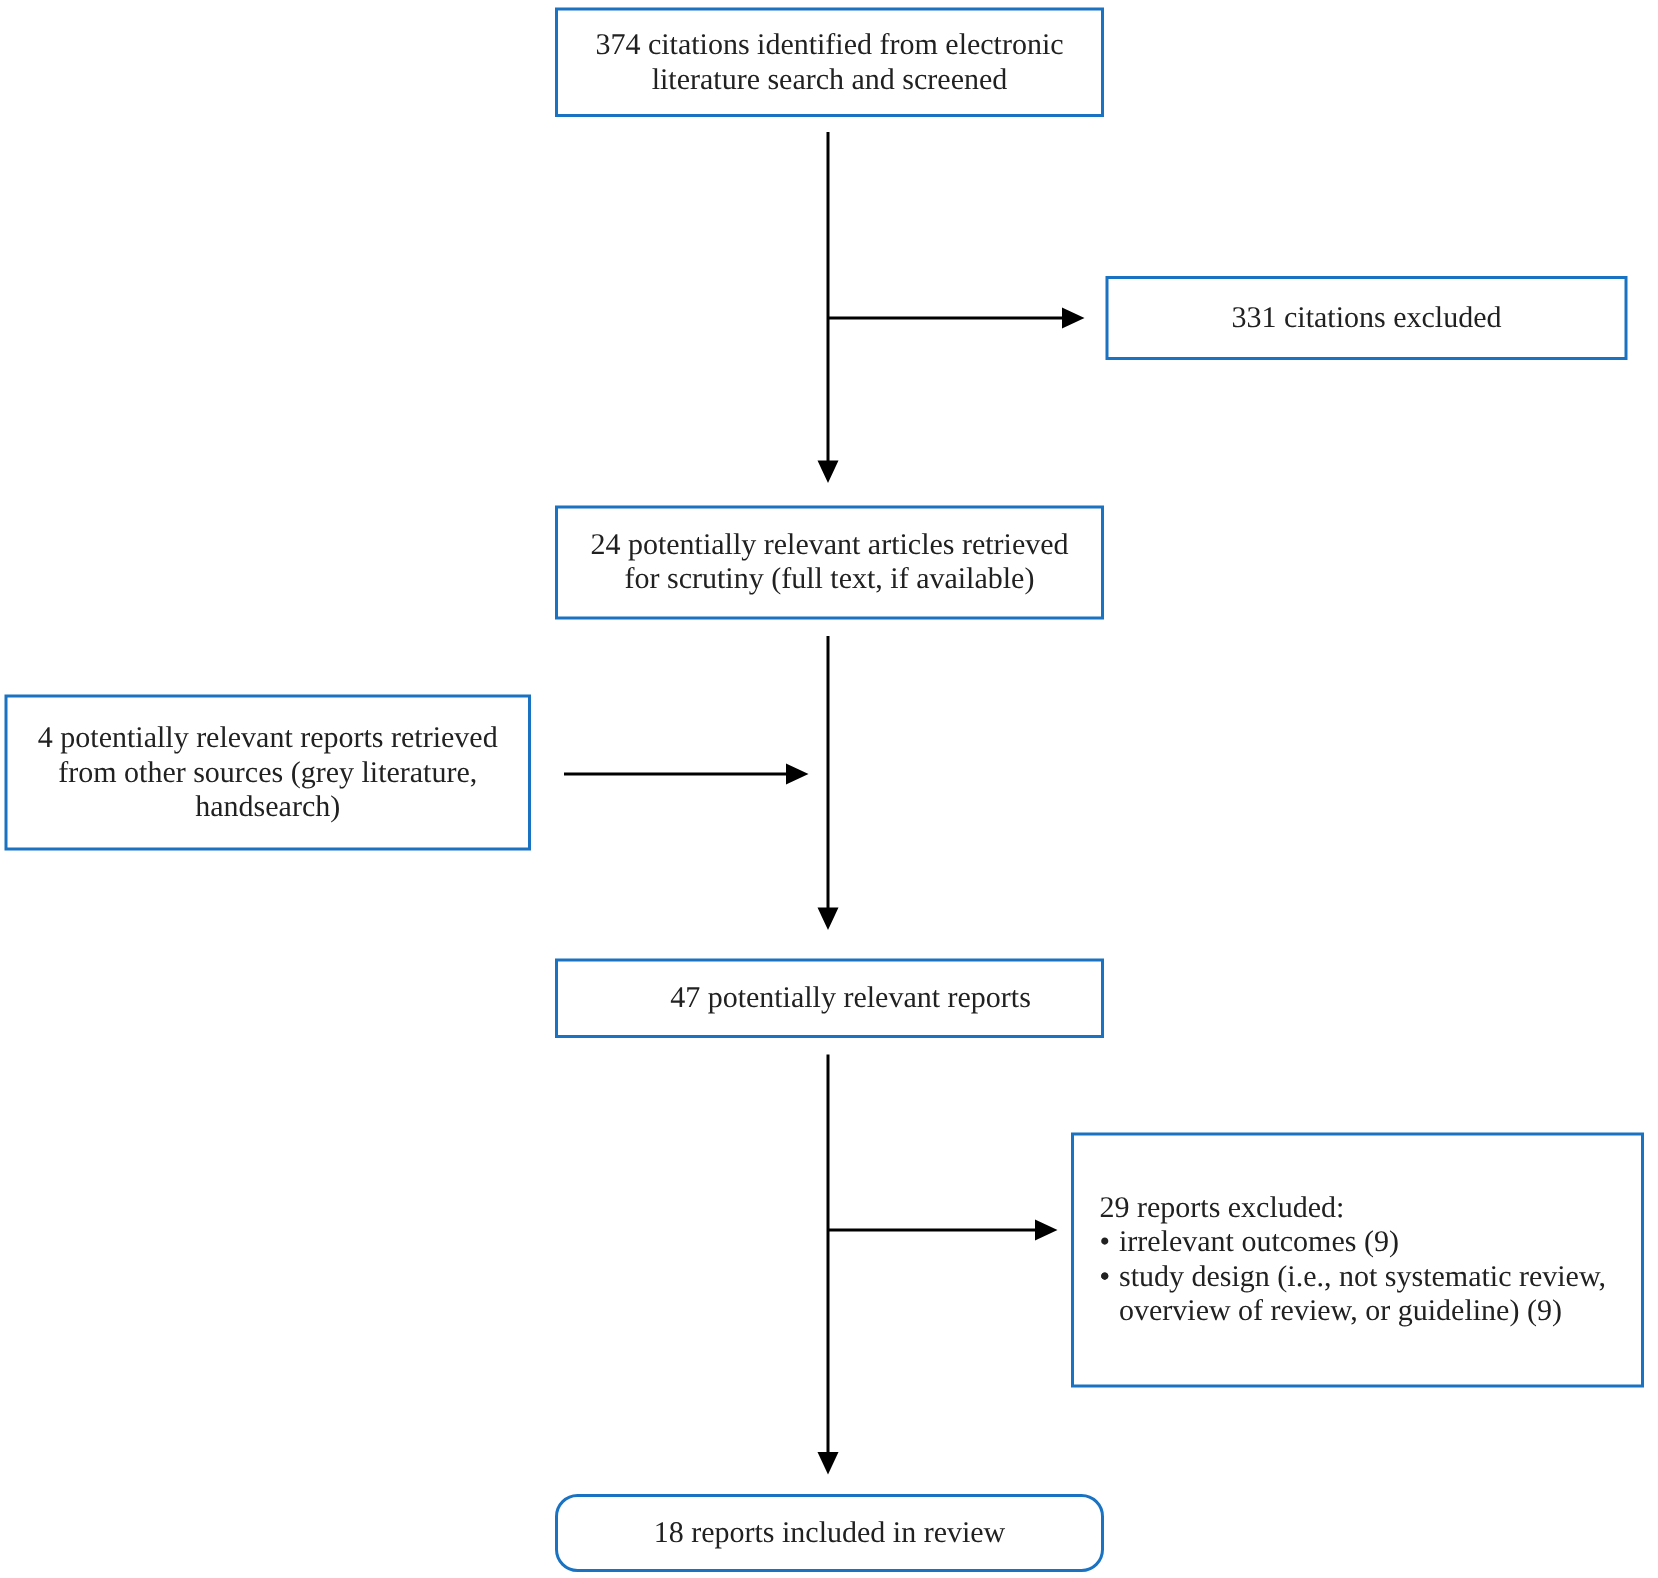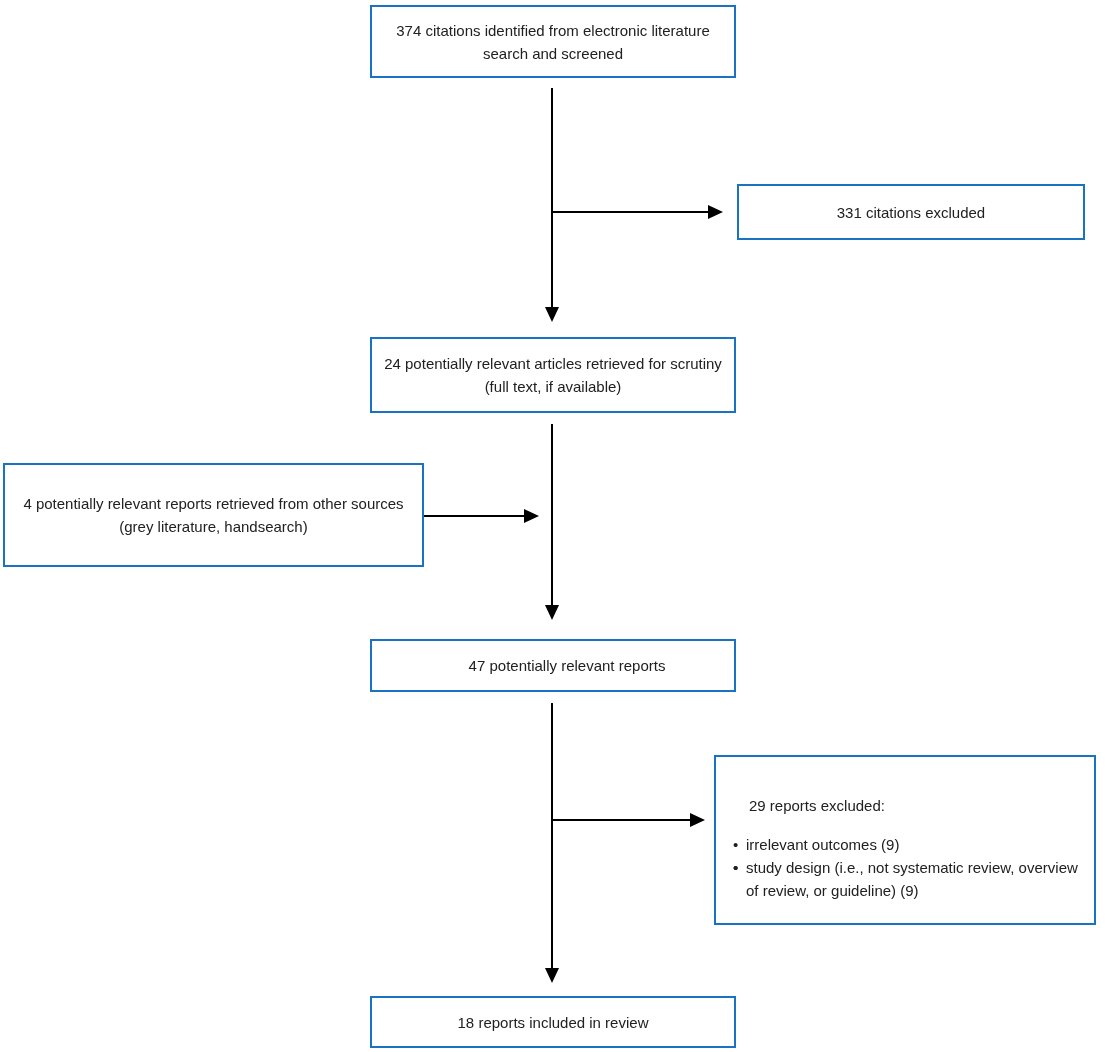--- a/index.html
+++ b/index.html
@@ -21,37 +21,38 @@
     top: 0;
     width: 1105px;
     height: 1052px;
   }
   .flow-box {
     position: absolute;
     box-sizing: border-box;
     border: 2px solid #1a73c2;
     background: #ffffff;
     color: #212121;
-    font-size: 15px;
+    font-size: 20px;
     line-height: 23px;
     display: flex;
     align-items: center;
     justify-content: center;
     text-align: center;
     padding: 4px 12px;
+    font-family: Liberation Serif, serif;
   }
   .flow-box.left-align {
     text-align: left;
     align-items: flex-start;
     flex-direction: column;
     justify-content: center;
     padding: 10px 10px 10px 17px;
   }
   .excl-title {
-    margin: 16px;
+    margin: 0;
   }
   ul.excl-list {
     margin: 0;
     padding: 0;
     list-style: none;
   }
   ul.excl-list li {
     position: relative;
     padding-left: 13px;
   }
@@ -112,21 +113,21 @@
   </div>
 
   <div class="flow-box" style="left:737px; top:184px; width:348px; height:56px;">
     <span>331 citations excluded</span>
   </div>
 
   <div class="flow-box" style="left:370px; top:337px; width:366px; height:76px;">
     <span>24 potentially relevant articles retrieved for scrutiny (full text, if available)</span>
   </div>
 
-  <div class="flow-box" style="left:3px; top:463px; width:421px; height:104px;">
+  <div class="flow-box" style="left:3px; top:463px; width:351px; height:104px;">
     <span>4 potentially relevant reports retrieved from other sources (grey literature, handsearch)</span>
   </div>
 
   <div class="flow-box" style="left:370px; top:639px; width:366px; height:53px;padding-left:40px;">
     <span>47 potentially relevant reports</span>
   </div>
 
   <div class="flow-box left-align" style="left:714px; top:755px; width:382px; height:170px;">
     <p class="excl-title">29 reports excluded:</p>
     <ul class="excl-list">
@@ -137,17 +138,17 @@
       <li>
         <span class="bullet-glyph">•</span>
       </li>
       <li>
         <span class="bullet-glyph">•</span>
         <span>study design (i.e., not systematic review, overview of review, or guideline) (9)</span>
       </li>
     </ul>
   </div>
 
-  <div class="flow-box" style="left:370px; top:996px; width:366px; height:52px;">
+  <div class="flow-box" style="left:370px; top:996px; width:366px; height:52px;border-radius:15px;">
     <span>18 reports included in review</span>
   </div>
 
 </div>
 
 </body></html>

